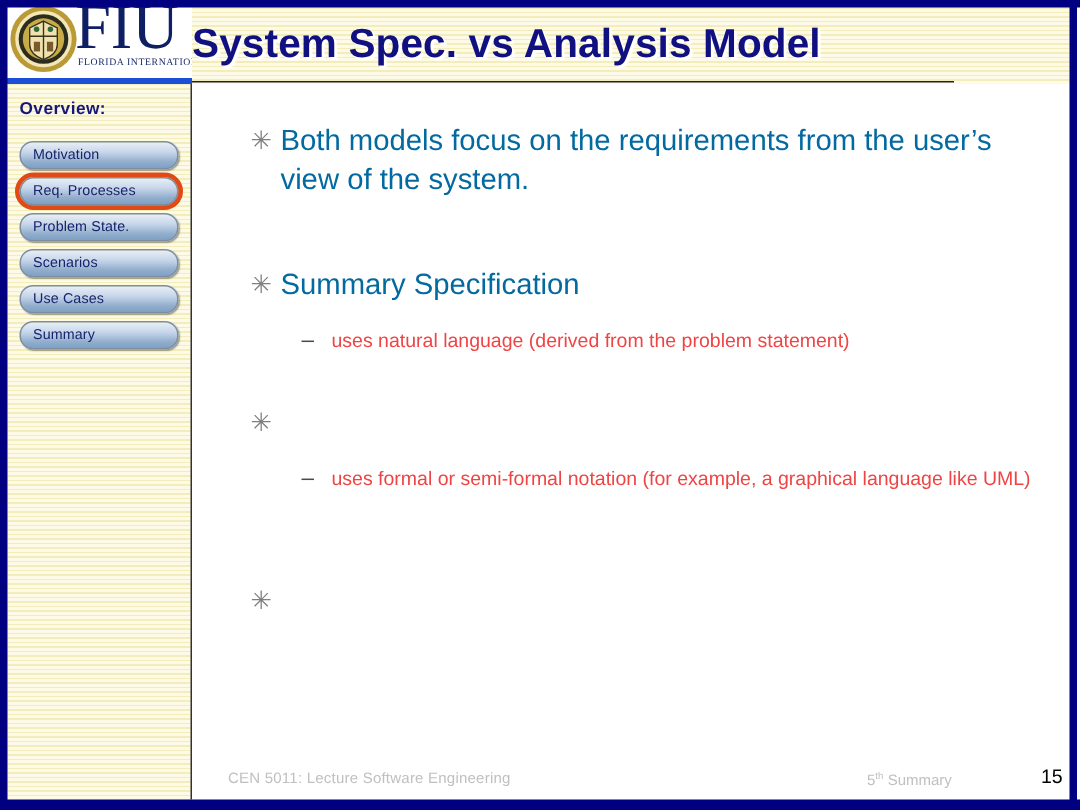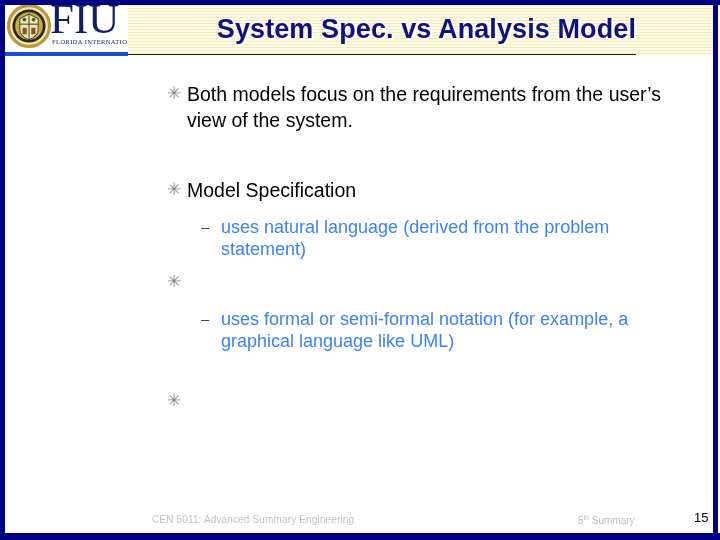--- a/index.html
+++ b/index.html
@@ -56,21 +56,21 @@
 
   
   #title-band {
     position: absolute;
     left: 128px; top: 5px;
     width: 508px; height: 50px;
     border-bottom: 1px solid #222222;
     box-sizing: border-box;
     display: flex;
     align-items: center;
-    justify-content: flex-end;
+    justify-content: flex-start;
   }
   #title-text {
     font-size: 27px;
     font-weight: bold;
     color: #101080;
     letter-spacing: 0.1px;
     text-shadow: 1.5px 1.5px 0 #ffffff, 2px 2px 1px rgba(255,255,255,0.85);
     white-space: nowrap;
   }
 
@@ -168,36 +168,36 @@
     flex: 0 0 24px;
     color: #808080;
     font-size: 17px;
     line-height: 26px;
     text-align: left;
     padding-left: 4px;
     box-sizing: border-box;
   }
   .text-l1 {
     font-size: 19.5px;
-    color: #000000;
+    color: #0369a1;
     line-height: 26px;
   }
   .marker-l2 {
     width: 26px;
     flex: 0 0 26px;
     color: #4a4a4a;
     font-size: 15px;
     line-height: 22px;
     text-align: left;
     padding-left: 6px;
     box-sizing: border-box;
   }
   .text-l2 {
-    font-size: 18px;
-    color: #3b82f6;
+    font-size: 13px;
+    color: #ef4444;
     line-height: 22px;
   }
 
   
   #footer-course {
     position: absolute;
     left: 152px; top: 514px;
     font-size: 10px;
     color: #c0c0c0;
     letter-spacing: 0.15px;
@@ -243,31 +243,53 @@
       <path d="M30 46 L70 46" stroke="#3a3322" stroke-width="2"></path>
       <circle cx="40" cy="36" r="4" fill="#2f6b3a"></circle>
       <circle cx="60" cy="36" r="4" fill="#2f6b3a"></circle>
       <rect x="36" y="54" width="9" height="14" fill="#7a5a2a"></rect>
       <rect x="55" y="54" width="9" height="14" fill="#7a5a2a"></rect>
     </svg>
     <div id="logo-letters">FIU</div>
     <div id="logo-sub">FLORIDA INTERNATIONAL UNIVERSITY</div>
   </div>
 
+  <div id="sidebar" class="striped">
+    <div id="overview-label">Overview:</div>
+
+    <div class="nav-btn" style="top:38px;">
+      <span>Motivation</span>
+    </div>
+    <div class="nav-btn selected" style="top:62px;">
+      <span>Req. Processes</span>
+    </div>
+    <div class="nav-btn" style="top:86px;">
+      <span>Problem State.</span>
+    </div>
+    <div class="nav-btn" style="top:110px;">
+      <span>Scenarios</span>
+    </div>
+    <div class="nav-btn" style="top:134px;">
+      <span>Use Cases</span>
+    </div>
+    <div class="nav-btn" style="top:158px;">
+      <span>Summary</span>
+    </div>
+  </div>
 
   <div id="content">
 
     <div class="bullet-row" style="left:34px; top:24px; width:508px;">
       <div class="marker-l1">✳</div>
       <div class="text-l1">Both models focus on the requirements from the user’s view of the system.</div>
     </div>
 
     <div class="bullet-row" style="left:34px; top:120px; width:508px;">
       <div class="marker-l1">✳</div>
-      <div class="text-l1">Model Specification</div>
+      <div class="text-l1">Summary Specification</div>
     </div>
 
     <div class="bullet-row" style="left:66px; top:159px; width:480px;">
       <div class="marker-l2">–</div>
       <div class="text-l2">uses natural language (derived from the problem statement)</div>
     </div>
 
     <div class="bullet-row" style="left:34px; top:212px; width:508px;">
       <div class="marker-l1">✳</div>
     </div>
@@ -276,21 +298,21 @@
       <div class="marker-l2">–</div>
       <div class="text-l2">uses formal or semi-formal notation (for example, a graphical language like UML)</div>
     </div>
 
     <div class="bullet-row" style="left:34px; top:331px; width:508px;">
       <div class="marker-l1">✳</div>
     </div>
 
   </div>
 
-  <div id="footer-course">CEN 5011: Advanced Summary Engineering</div>
+  <div id="footer-course">CEN 5011: Lecture Software Engineering</div>
   <div id="footer-lecture"><span>5</span><sup>th</sup><span> Summary</span></div>
   <div id="footer-page">15</div>
 
   <div class="edge-top"></div>
   <div class="edge-left"></div>
   <div class="edge-right"></div>
   <div class="edge-bottom"></div>
 
 </div>
 

